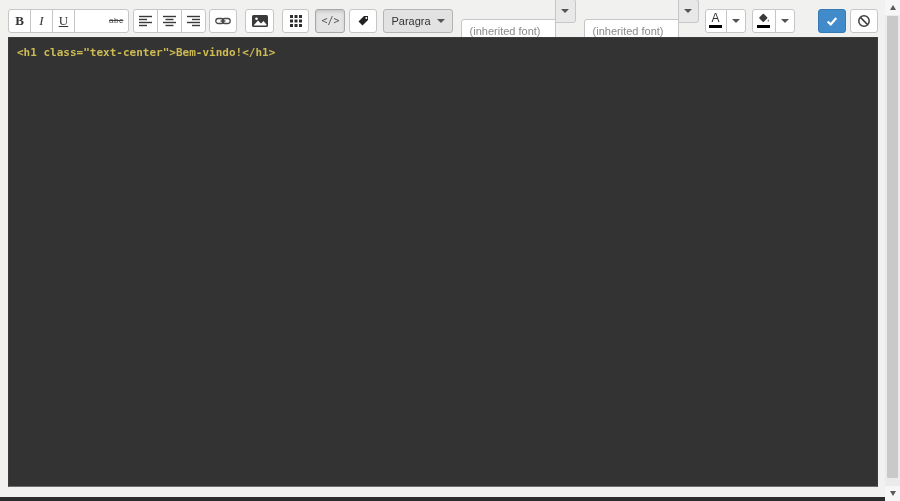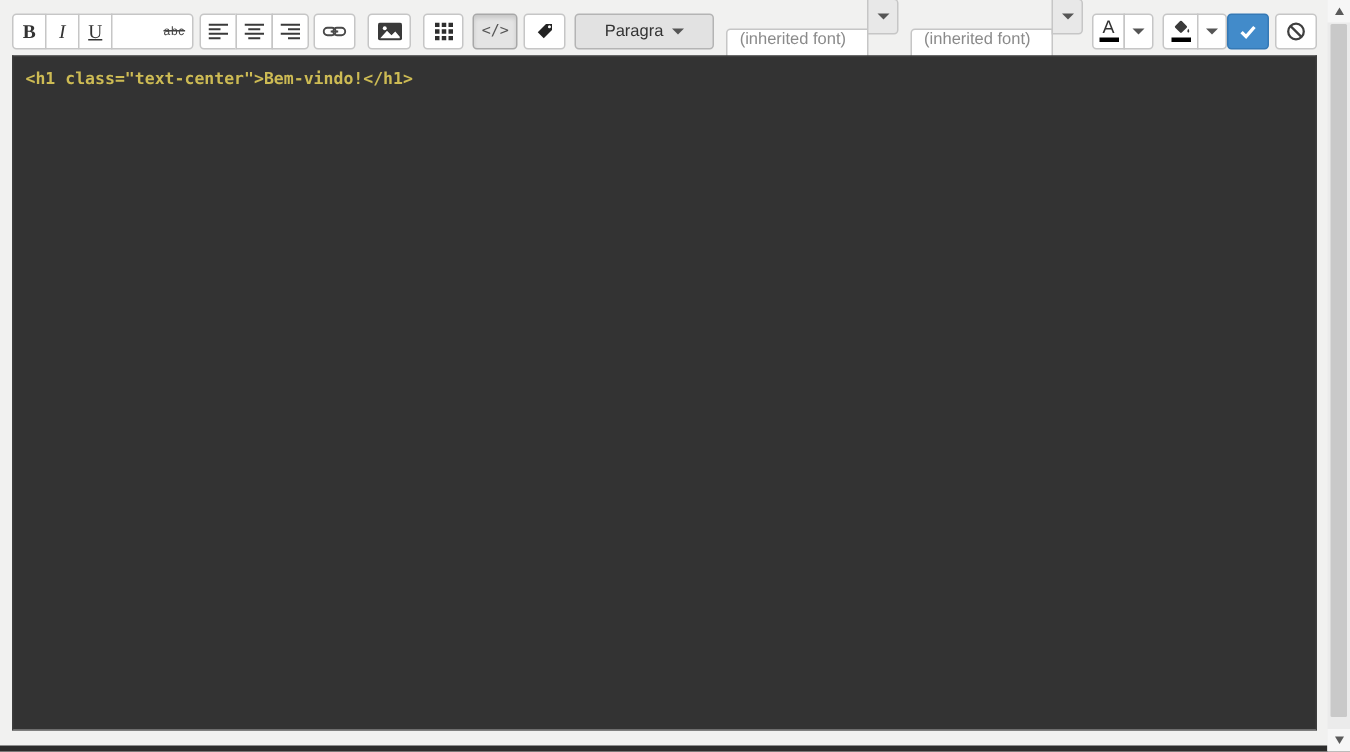--- a/index.html
+++ b/index.html
@@ -50,21 +50,21 @@
   .glyph-strike{font-size:8px;letter-spacing:.5px;text-decoration:line-through;color:#444;padding-left:29px;}
   .glyph-code{font-family:"DejaVu Sans Mono",monospace;font-size:10px;color:#555;}
   .caret-down{
     width:0;height:0;border-left:4px solid transparent;
     border-right:4px solid transparent;border-top:4px solid #555;
     display:inline-block;
   }
   .dd-label{font-size:11px;color:#333;margin-right:6px;}
   .field{
     height:24px;background:#fff;border:1px solid var(--button-border);
-    border-radius:3px 0 0 3px;display:flex;
+    border-radius:3px 0 0 3px;display:flex;align-items:center;
     padding:0 8px;font-size:11px;color:#8a8a8a;width:95px;cursor:pointer;margin-top:20px;
   }
   .field-caret{
     height:24px;width:21px;background:#e8e8e8;border:1px solid var(--button-border);
     margin-left:-1px;border-radius:0 3px 3px 0;
     display:flex;align-items:center;justify-content:center;cursor:pointer;
   }
   .color-letter{
     font-size:12px;color:#333;line-height:11px;display:block;text-align:center;
   }
@@ -214,21 +214,21 @@
 
   <div class="btn" style="min-width:28px">
     <svg width="13" height="13" viewBox="0 0 13 13">
       <path d="M1.5,7.5 L7,2 H11 V6 L5.5,11.5 Z" fill="#222"></path>
       <circle cx="9.3" cy="3.9" r="1" fill="#fff"></circle>
     </svg>
   </div>
 
   <div class="sp6"></div>
 
-  <div class="btn gray" style="min-width:60px;padding:0 19px">
+  <div class="btn gray" style="min-width:60px;padding:0 7px">
     <span class="dd-label">Paragra</span>
     <span class="caret-down"></span>
   </div>
 
   <div class="sp8"></div>
 
   <div style="display:flex">
     <div class="field">
       <span>(inherited font)</span>
     </div>

